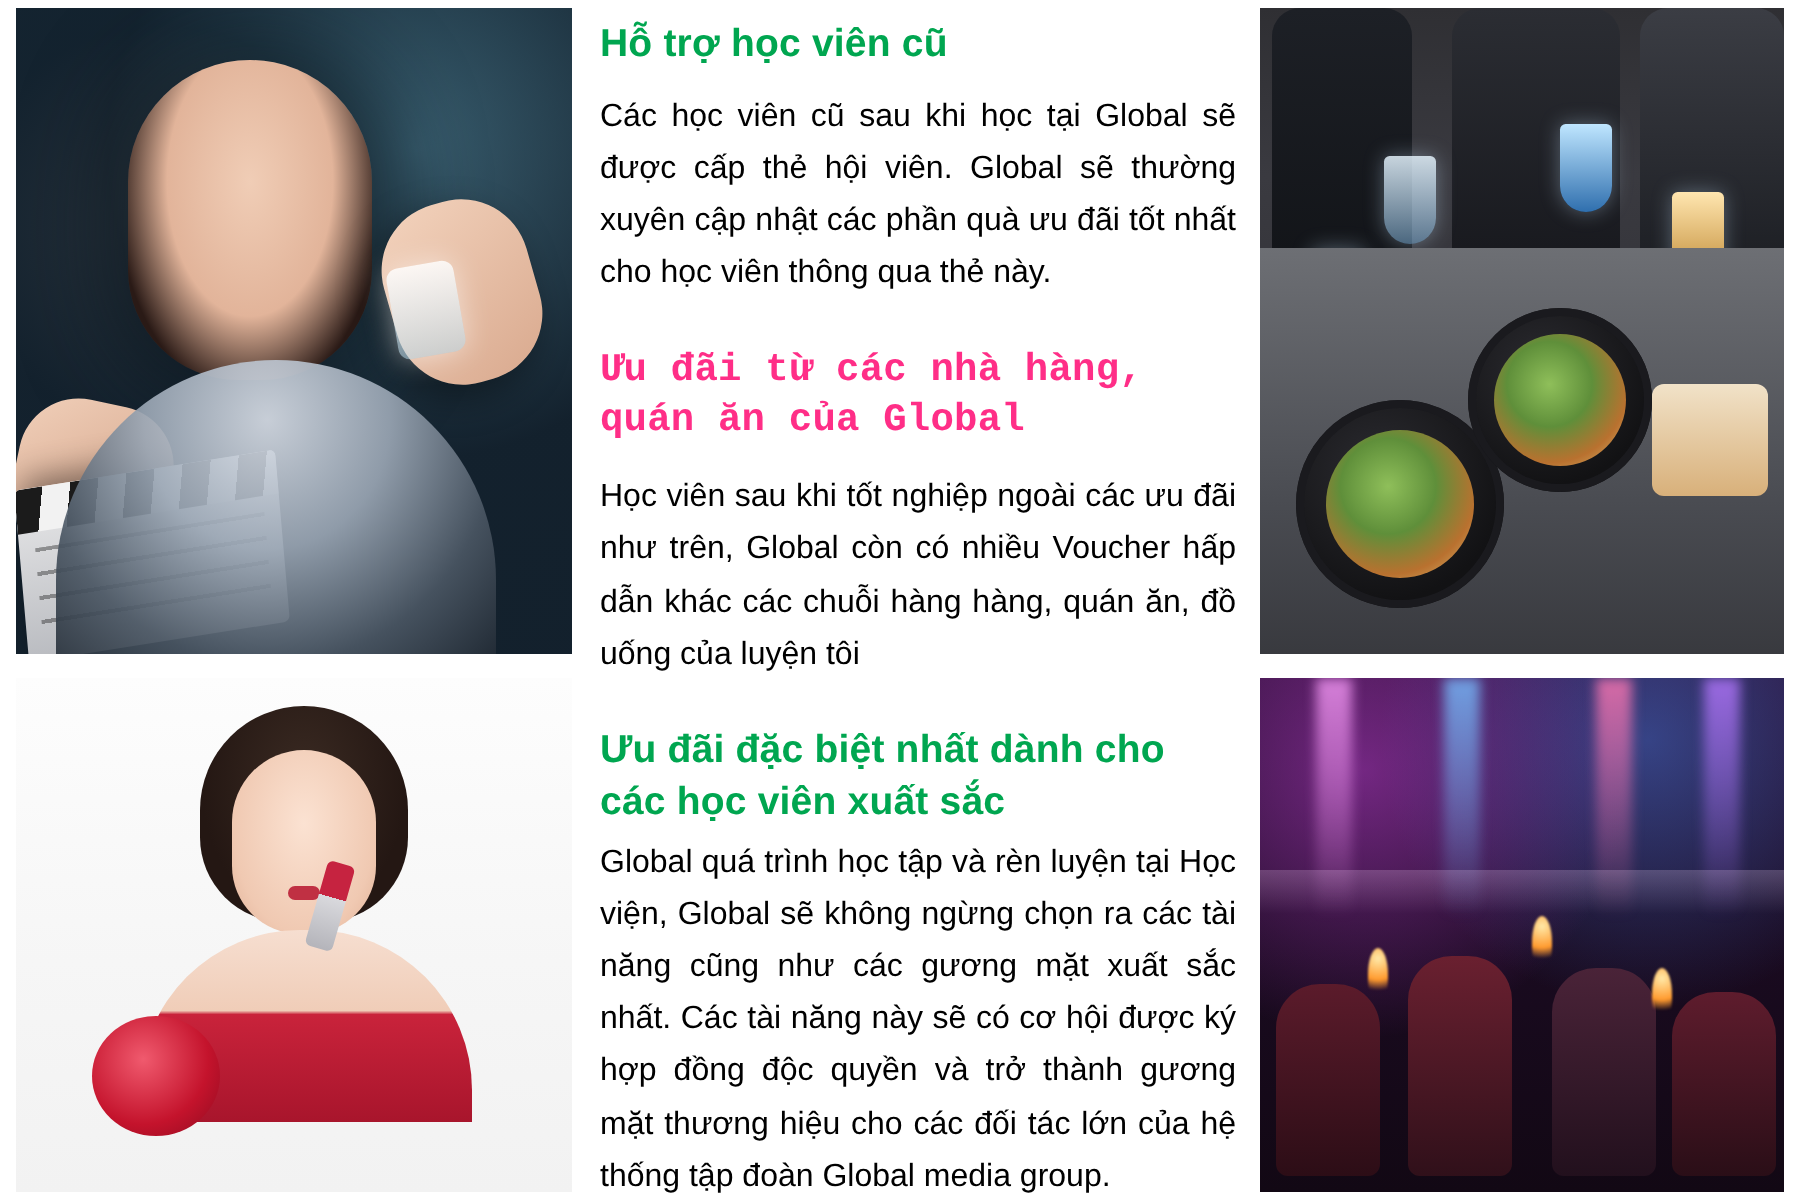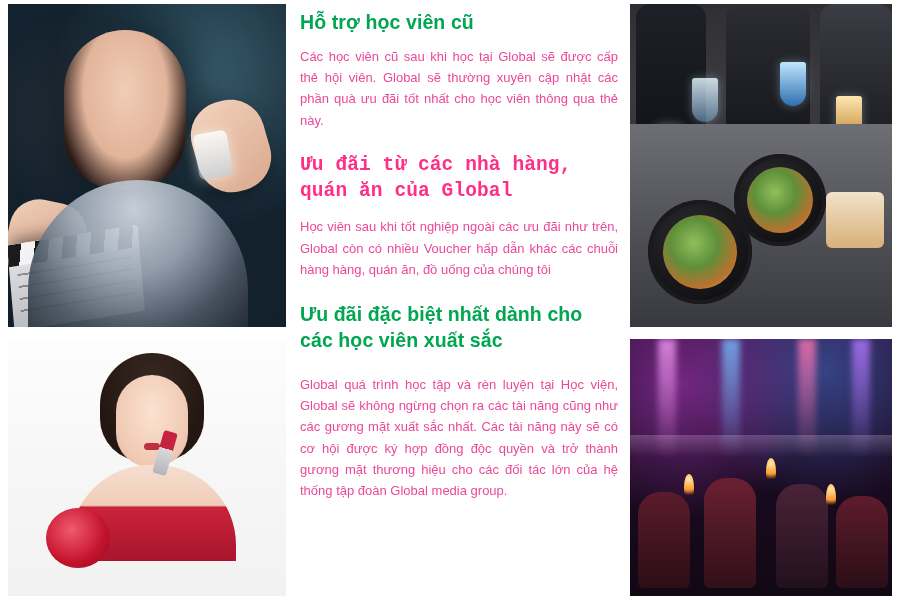--- a/index.html
+++ b/index.html
@@ -304,29 +304,29 @@
   .heading {
     color: #00a650;
     font-size: 19.5px;
     font-weight: bold;
     line-height: 1.32;
     margin: 0 0 10px 0;
     letter-spacing: .1px;
   }
   .heading-pink { color: #ff2e87; }
   .body-text {
-    color: #ec4899;
-    font-size: 13px;
+    color: #000000;
+    font-size: 16px;
     line-height: 1.64;
     margin: 0 0 22px 0;
     text-align: justify;
   }
   .block-1 { margin-top: 6px; }
   .block-2 .heading { margin-bottom: 12px; font-family: Liberation Mono, monospace; }
-  .block-3 .heading { margin-bottom: 20px; }
+  .block-3 .heading { margin-bottom: 4px; }
 </style>
 </head>
 <body>
 
 <div class="page">
 
   <div class="col-left">
 
     <div class="photo photo-makeup">
       <div class="mk-hand"></div>
@@ -353,21 +353,21 @@
 
   <div class="col-center">
 
     <div class="block-1">
       <h2 class="heading" style="color: rgb(0, 166, 80);">Hỗ trợ học viên cũ</h2>
       <p class="body-text">Các học viên cũ sau khi học tại Global sẽ được cấp thẻ hội viên. Global sẽ thường xuyên cập nhật các phần quà ưu đãi tốt nhất cho học viên thông qua thẻ này.</p>
     </div>
 
     <div class="block-2">
       <h2 class="heading heading-pink" style="color: rgb(255, 46, 135);">Ưu đãi từ các nhà hàng, quán ăn của Global</h2>
-      <p class="body-text">Học viên sau khi tốt nghiệp ngoài các ưu đãi như trên, Global còn có nhiều Voucher hấp dẫn khác các chuỗi hàng hàng, quán ăn, đồ uống của chúng tôi</p>
+      <p class="body-text">Học viên sau khi tốt nghiệp ngoài các ưu đãi như trên, Global còn có nhiều Voucher hấp dẫn khác các chuỗi hàng hàng, quán ăn, đồ uống của luyện tôi</p>
     </div>
 
     <div class="block-3">
       <h2 class="heading" style="color: rgb(0, 166, 80);">Ưu đãi đặc biệt nhất dành cho các học viên xuất sắc</h2>
       <p class="body-text">Global quá trình học tập và rèn luyện tại Học viện, Global sẽ không ngừng chọn ra các tài năng cũng như các gương mặt xuất sắc nhất. Các tài năng này sẽ có cơ hội được ký hợp đồng độc quyền và trở thành gương mặt thương hiệu cho các đối tác lớn của hệ thống tập đoàn Global media group.</p>
     </div>
 
   </div>
 
   <div class="col-right">

